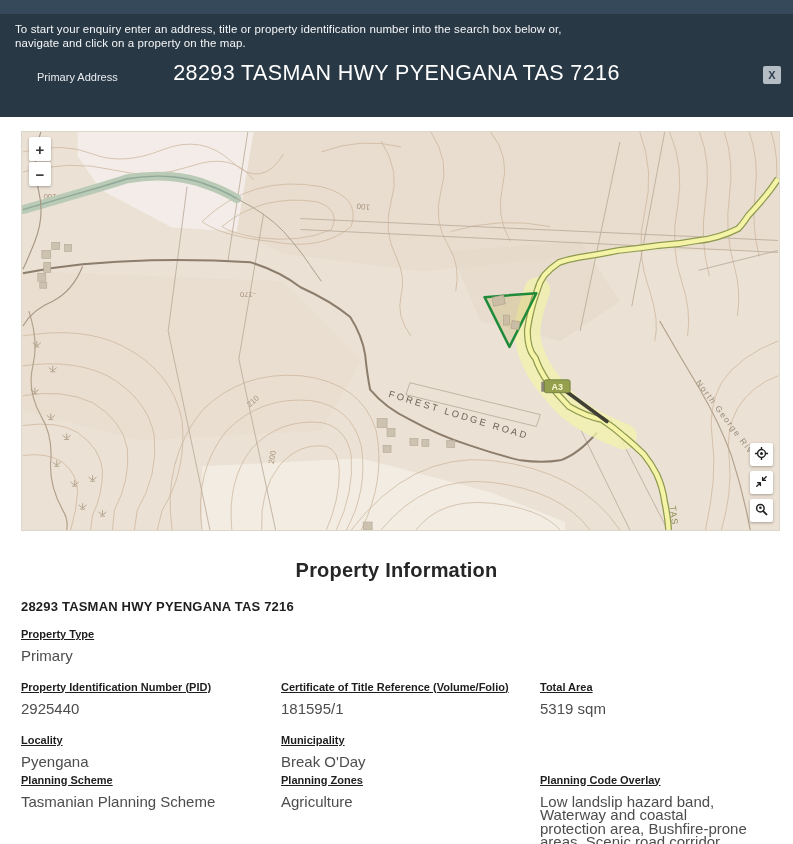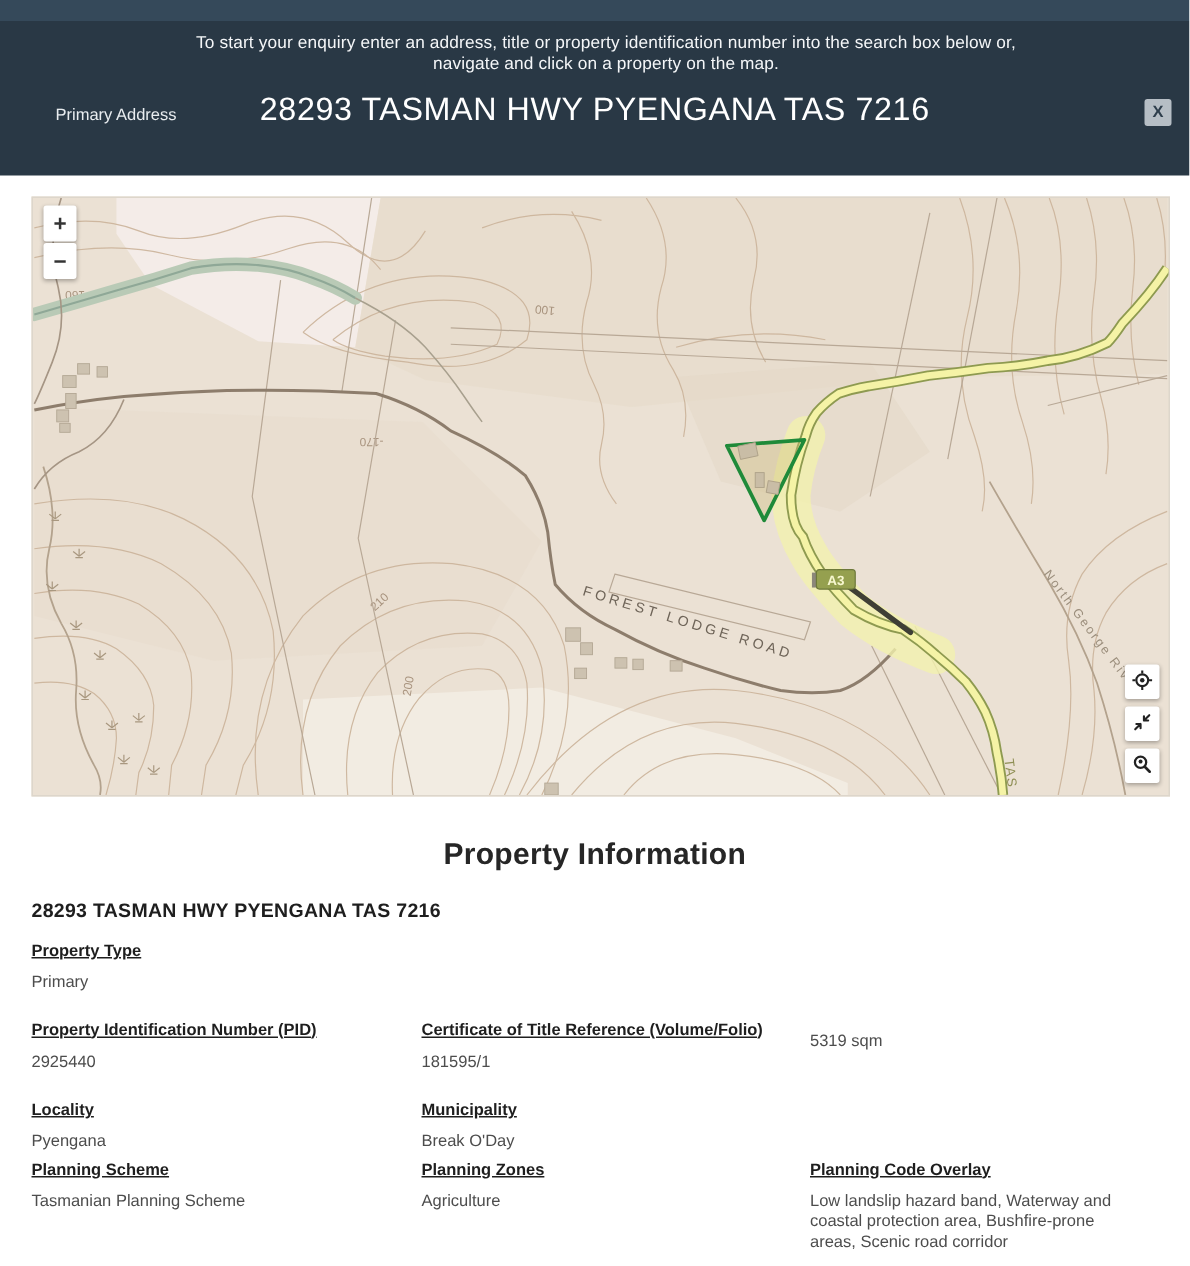--- a/index.html
+++ b/index.html
@@ -4,21 +4,21 @@
 <style>
   html,body{margin:0;padding:0;}
   body{
     width:793px;height:844px;overflow:hidden;background:#ffffff;
     font-family:"Liberation Sans",sans-serif;position:relative;
   }
   
   .hdr-top{height:14px;background:#35495a;}
   .hdr{height:103px;background:#293845;position:relative;color:#fff;}
   .hdr-instructions{
-    padding-top:9px;text-align:center;font-size:11.5px;line-height:13.5px;
+    padding-top:9px;text-align:left;font-size:11.5px;line-height:13.5px;
     color:#f4f6f8;letter-spacing:.1px;margin-left:15px;
   }
   .addr-type{
     position:absolute;left:37px;top:57px;font-size:11px;color:#e9edf0;
   }
   .hdr-title{
     position:absolute;left:0;right:0;top:47px;text-align:center;
     font-size:21.5px;font-weight:500;letter-spacing:.4px;color:#ffffff;
   }
   .close-btn{
@@ -51,21 +51,21 @@
   }
   .info{margin:17px 21px 0 21px;}
   .info-address{font-size:13px;font-weight:bold;color:#1e1e1e;letter-spacing:.2px;}
   .row{display:grid;grid-template-columns:260px 259px 1fr;}
   .row-1{margin-top:13px;}
   .row-2{margin-top:17px;}
   .row-3{margin-top:18px;}
   .row-4{margin-top:4px;}
   .cell{padding-right:18px;}
   .lbl{font-size:11px;font-weight:bold;color:#1e1e1e;line-height:14px;text-decoration:underline;}
-  .val{font-size:11px;color:#4d4d4d;line-height:13.5px;margin-top:8px;}
+  .val{font-size:15px;color:#4d4d4d;line-height:13.5px;margin-top:8px;}
 </style>
 </head>
 <body>
 
 <div class="hdr-top"></div>
 <div class="hdr">
   <div class="hdr-instructions">
     <div>To start your enquiry enter an address, title or property identification number into the search box below or,</div>
     <div>navigate and click on a property on the map.</div>
   </div>
@@ -257,20 +257,21 @@
   <div class="row row-2">
     <div class="cell">
       <div class="lbl">Property Identification Number (PID)</div>
       <div class="val">2925440</div>
     </div>
     <div class="cell">
       <div class="lbl">Certificate of Title Reference (Volume/Folio)</div>
       <div class="val">181595/1</div>
     </div>
     <div class="cell">
+      <div class="lbl">Total Area</div>
       <div class="val">5319 sqm</div>
     </div>
   </div>
 
   <div class="row row-3">
     <div class="cell">
       <div class="lbl">Locality</div>
       <div class="val">Pyengana</div>
     </div>
     <div class="cell">

